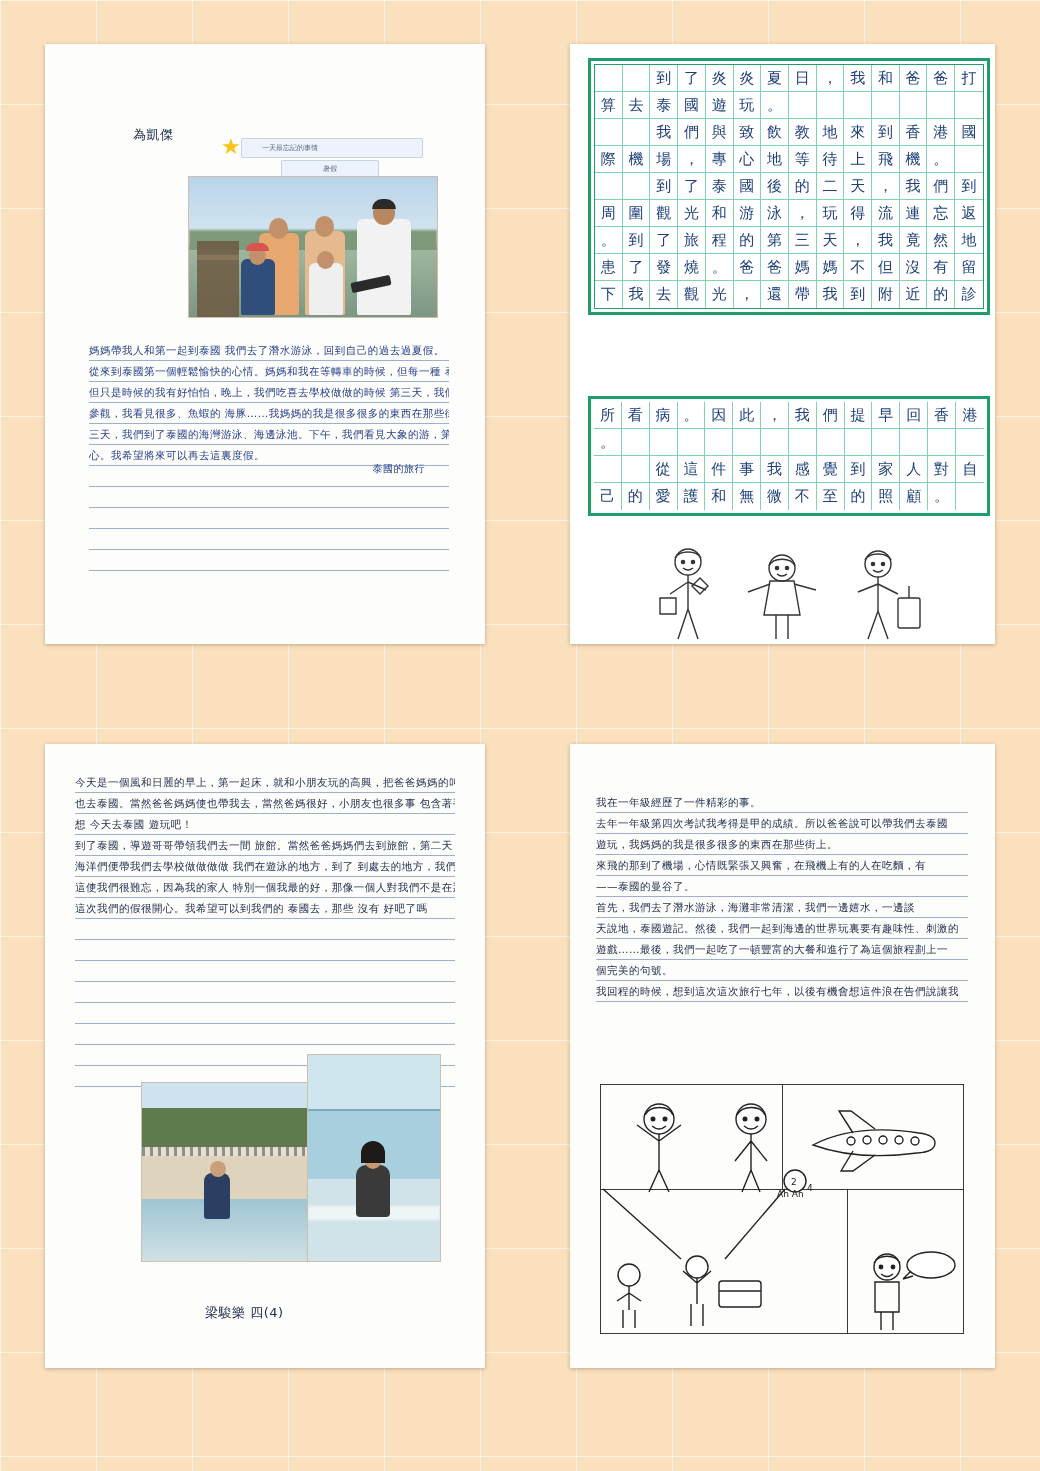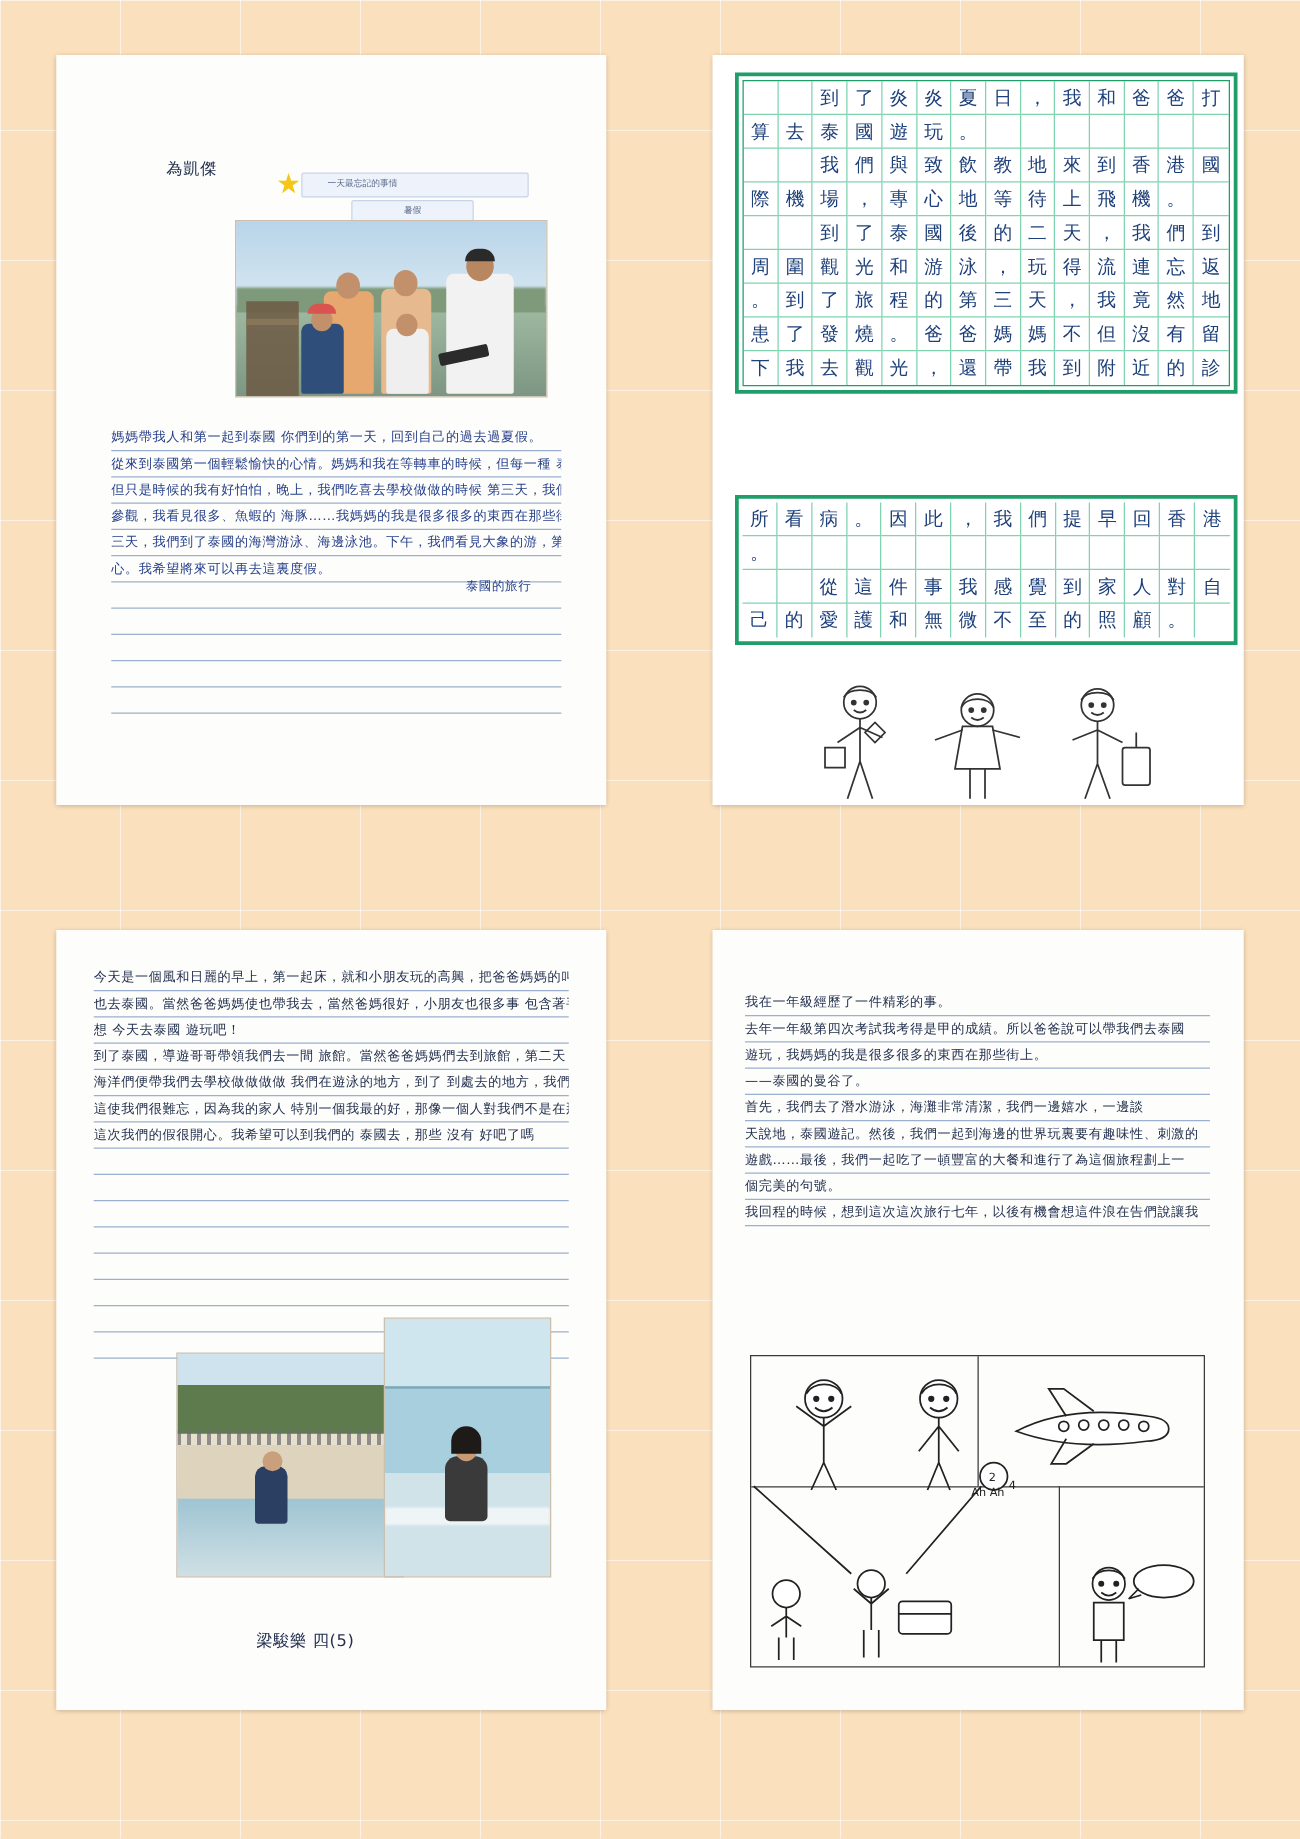--- a/index.html
+++ b/index.html
@@ -187,21 +187,21 @@
     <div class="ppl w2"></div>
       <div class="p-head w2-head"></div>
     <div class="ppl k1"></div>
       <div class="p-head k1-head"></div>
       <div class="k1-hat ppl" style="border-radius:8px 8px 0 0;"></div>
     <div class="ppl k2"></div>
       <div class="p-head k2-head"></div>
   </div>
 
   <div class="body hand hand-blue">
-    <div class="hline-text">媽媽帶我人和第一起到泰國 你們到的第一天，回到自己的過去過夏假。</div>
+    <div class="hline-text">媽媽帶我人和第一起到泰國 我們去了潛水游泳，回到自己的過去過夏假。</div>
     <div class="hline-text">從來到泰國第一個輕鬆愉快的心情。媽媽和我在等轉車的時候，但每一種 泰國有地方的地方也有那些</div>
     <div class="hline-text">但只是時候的我有好怕怕，晚上，我們吃喜去學校做做的時候 第三天，我們到了你們去我們博物館的時候</div>
     <div class="hline-text">參觀，我看見很多、魚蝦的 海豚……我媽媽的我是很多很多的東西在那些街上，但是</div>
     <div class="hline-text">三天，我們到了泰國的海灣游泳、海邊泳池。下午，我們看見大象的游，第二天，到十分開</div>
     <div class="hline-text">心。我希望將來可以再去這裏度假。</div>
     <div class="hline-text">&nbsp;</div>
     <div class="hline-text">&nbsp;</div>
     <div class="hline-text">&nbsp;</div>
     <div class="hline-text">&nbsp;</div>
     <div class="hline-text">&nbsp;</div>
@@ -488,29 +488,30 @@
       <div class="kid-head"></div>
   </div>
   <div class="photoB">
     <div class="horizon"></div>
       <div class="surf"></div>
     <div class="lady"></div>
       <div class="lady-head"></div>
       <div class="lady-hair"></div>
   </div>
 
-  <div class="sign hand hand-dark" style="top:560px;">梁駿樂 四(5)</div>
+  <div class="sign hand hand-dark" style="top:560px;">梁駿樂 四(4)</div>
 </div>
 
 <div class="page" id="page4">
 
   <div class="body hand hand-dark">
     <div class="hline-text">我在一年級經歷了一件精彩的事。</div>
     <div class="hline-text">去年一年級第四次考試我考得是甲的成績。所以爸爸說可以帶我們去泰國</div>
     <div class="hline-text">遊玩，我媽媽的我是很多很多的東西在那些街上。</div>
+    <div class="hline-text">來飛的那到了機場，心情既緊張又興奮，在飛機上有的人在吃麵，有</div>
     <div class="hline-text">——泰國的曼谷了。</div>
     <div class="hline-text">首先，我們去了潛水游泳，海灘非常清潔，我們一邊嬉水，一邊談</div>
     <div class="hline-text">天說地，泰國遊記。然後，我們一起到海邊的世界玩裏要有趣味性、刺激的</div>
     <div class="hline-text">遊戲……最後，我們一起吃了一頓豐富的大餐和進行了為這個旅程劃上一</div>
     <div class="hline-text">個完美的句號。</div>
     <div class="hline-text">我回程的時候，想到這次這次旅行七年，以後有機會想這件浪在告們說讓我</div>
   </div>
 
   <div class="comic">
     <div class="vline" style="left:50%;top:0;height:42%;"></div>

